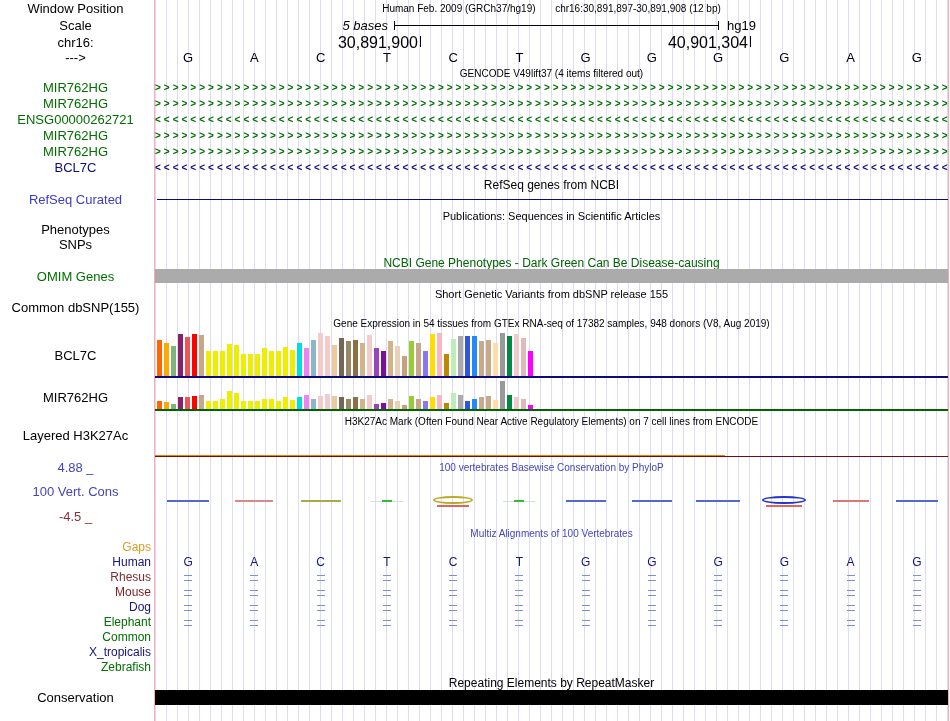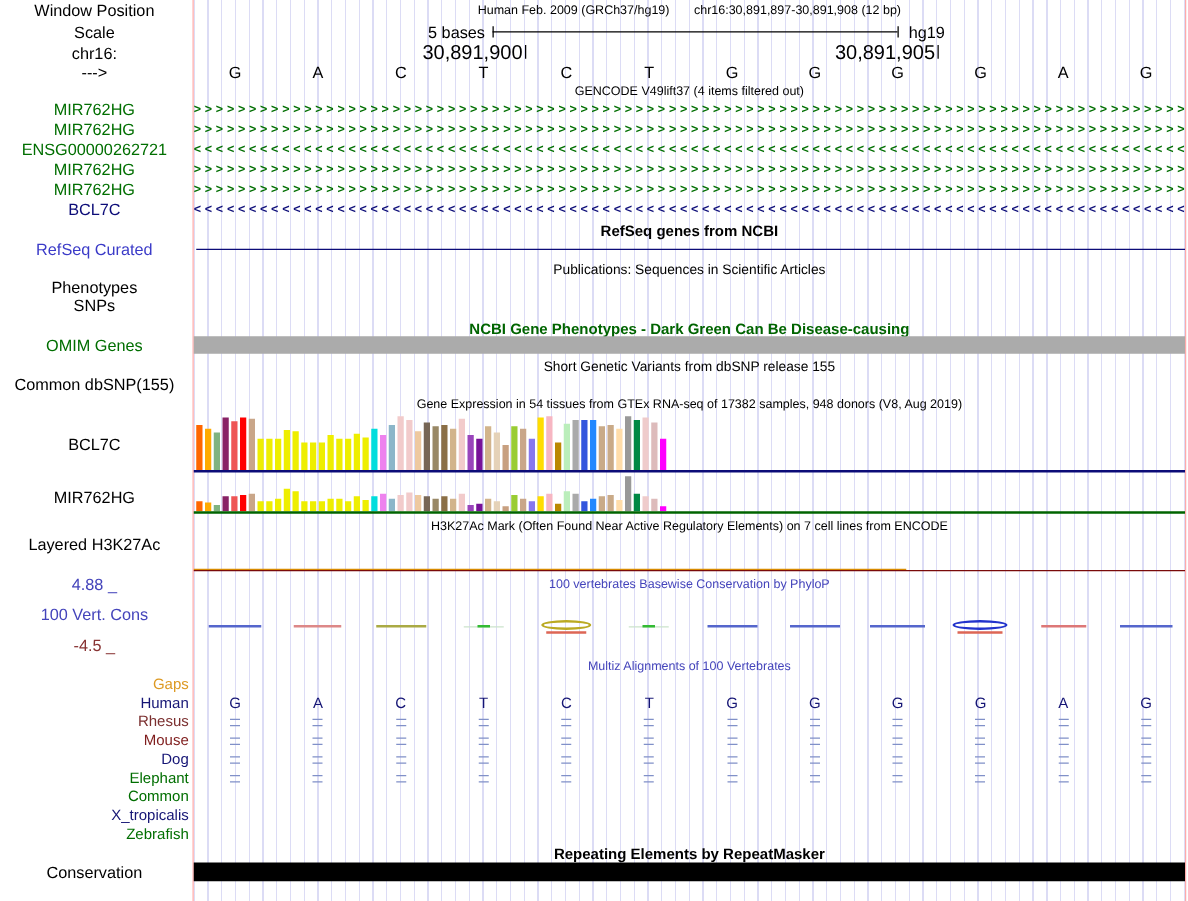--- a/index.html
+++ b/index.html
@@ -3,21 +3,21 @@
 <meta charset="utf-8">
 <style>
   html,body{margin:0;padding:0;background:#fff;}
   #browser{position:relative;width:950px;height:721px;background:#fff;overflow:hidden;
     font-family:"Liberation Sans","DejaVu Sans",sans-serif;color:#000;}
   #grid{position:absolute;left:155px;top:0;width:793px;height:721px;
     background:repeating-linear-gradient(to right,#DCDCF5 0,#DCDCF5 1px,transparent 1px,transparent 11px);}
   .pinkline{position:absolute;top:0;width:1px;height:721px;background:#FFAAAA;}
   .lbl{position:absolute;left:0;width:151px;text-align:center;font-size:13px;line-height:13px;white-space:nowrap;}
   .ttl{position:absolute;left:155px;width:793px;text-align:center;font-size:10px;line-height:13px;white-space:nowrap;}
-  .md{font-size:12px;font-weight:bold;} .sm{font-size:11px;}
+  .md{font-size:12px;} .sm{font-size:11px;}
   .green{color:#006E00;} .blue{color:#3B3BC8;} .indigo{color:#4444BB;}
   .maroon{color:#883333;} .dgreen{color:#006400;}
   .gene-row{position:absolute;left:155px;width:793px;height:13px;overflow:hidden;}
   .gene-arrows{display:block;font-size:10px;font-weight:bold;letter-spacing:3px;line-height:13px;white-space:nowrap;}
   .hline{position:absolute;}
   .base{position:absolute;width:20px;text-align:center;font-size:13px;line-height:13px;}
   .mletter{position:absolute;width:20px;text-align:center;font-size:12px;line-height:13px;color:#151575;}
   .amark{position:absolute;width:8px;height:4px;border-top:1px solid #8090C8;border-bottom:1px solid #8090C8;}
   .gbar{position:absolute;bottom:0;width:5px;}
   .tick{position:absolute;width:1px;background:#000;}
@@ -33,30 +33,30 @@
   <div class="pinkline" style="left:948px;"></div>
 
   <div class="lbl" style="top:2px;">Window Position</div>
   <div class="ttl" style="top:2px;">
     <span>Human Feb. 2009 (GRCh37/hg19)</span>
     <span style="display:inline-block;width:14px;"></span>
     <span>chr16:30,891,897-30,891,908 (12 bp)</span>
   </div>
 
   <div class="lbl" style="top:19px;">Scale</div>
-  <div style="position:absolute;left:155px;top:19px;width:233px;text-align:right;font-size:13px;line-height:13px;">5 bases</div>
+  <div style="position:absolute;left:155px;top:19px;width:233px;text-align:right;font-size:13px;line-height:13px;font-style:italic;">5 bases</div>
   <div class="hline" style="left:394px;top:25px;width:324px;height:1px;background:#000;"></div>
   <div class="tick" style="left:394px;top:21px;height:9px;"></div>
   <div class="tick" style="left:718px;top:21px;height:9px;"></div>
   <div style="position:absolute;left:727px;top:19px;font-size:13px;line-height:13px;">hg19</div>
 
   <div class="lbl" style="top:36px;">chr16:</div>
   <div class="coord" style="left:318px;top:36px;">30,891,900</div>
   <div class="tick" style="left:420px;top:36px;height:11px;"></div>
-  <div class="coord" style="left:648px;top:36px;">30,891,905</div>
+  <div class="coord" style="left:648px;top:36px;">40,901,304</div>
   <div class="tick" style="left:750px;top:36px;height:11px;"></div>
 
   <div class="lbl" style="top:51px;">---&gt;</div>
   <div id="ruler-row" style="position:absolute;left:155px;top:51px;width:793px;height:13px;">
       <div class="base" style="left: 23.125px; top: 0px;">G</div>
       <div class="base" style="left: 89.375px; top: 0px;">A</div>
       <div class="base" style="left: 155.625px; top: 0px;">C</div>
       <div class="base" style="left: 221.875px; top: 0px;">T</div>
       <div class="base" style="left: 288.125px; top: 0px;">C</div>
       <div class="base" style="left: 354.375px; top: 0px;">T</div>

